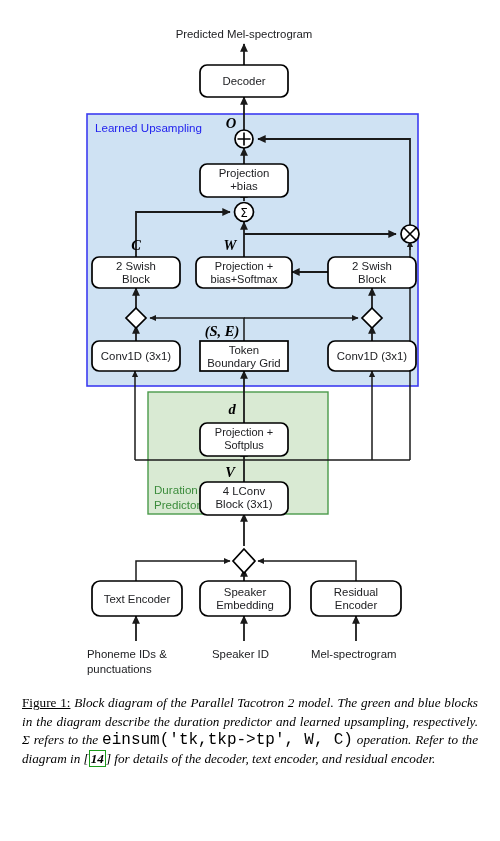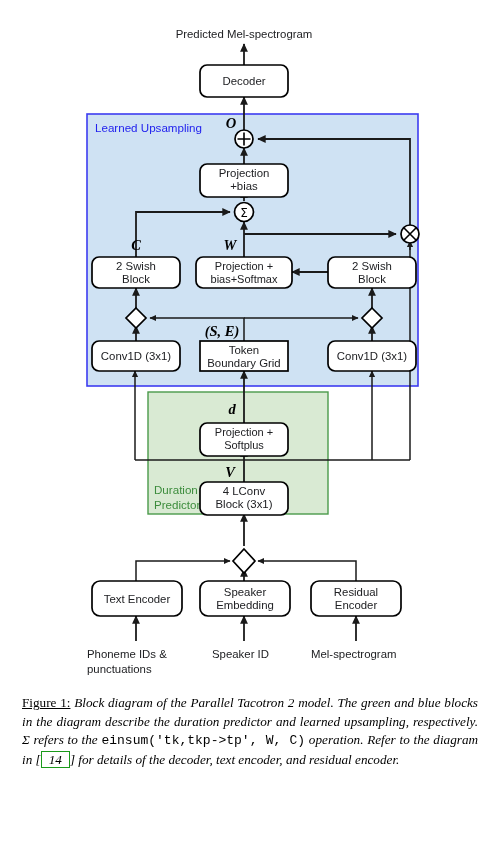--- a/index.html
+++ b/index.html
@@ -10,22 +10,22 @@
   }
   #fig{position:absolute;left:0;top:0;width:500px;height:690px;}
   .cap{
     position:absolute;left:22px;top:694px;width:456px;
     font-family:"Liberation Serif",serif;
     font-size:13.2px;line-height:18.6px;
     text-align:justify;color:#000;
   }
   .cap .lead{font-style:normal;text-decoration:underline;}
   .cap .it{font-style:italic;}
-  .cap .mono{font-family:"Liberation Mono",monospace;font-style:normal;font-size:13px;}
-  .cap .ref{border:1px solid #1a9a1a;padding:0 7px;font-style:italic;}
+  .cap .mono{font-family:"Liberation Mono",monospace;font-style:normal;font-size:16px;}
+  .cap .ref{border:1px solid #1a9a1a;padding:0 1px;font-style:italic;font-weight:bold;}
   svg text{font-family:"Liberation Sans",sans-serif;}
   .bx{fill:#ffffff;stroke:#000000;stroke-width:1.7;}
   .bxsq{fill:#ffffff;stroke:#000000;stroke-width:1.7;}
   .lbl{font-size:11.4px;fill:#202124;text-anchor:middle;}
   .lblsm{font-size:11px;fill:#202124;text-anchor:middle;}
   .io{font-size:11.4px;fill:#202124;}
   .sig{font-family:"Liberation Serif",serif;font-style:italic;font-weight:bold;font-size:14.5px;fill:#000;text-anchor:middle;}
   .zone-blue{fill:#cfe2f3;stroke:#3c3cf0;stroke-width:1.6;}
   .zone-green{fill:#d9ead3;stroke:#4a9a4a;stroke-width:1.4;}
   .zlbl-blue{font-size:11.6px;fill:#2222ee;}

